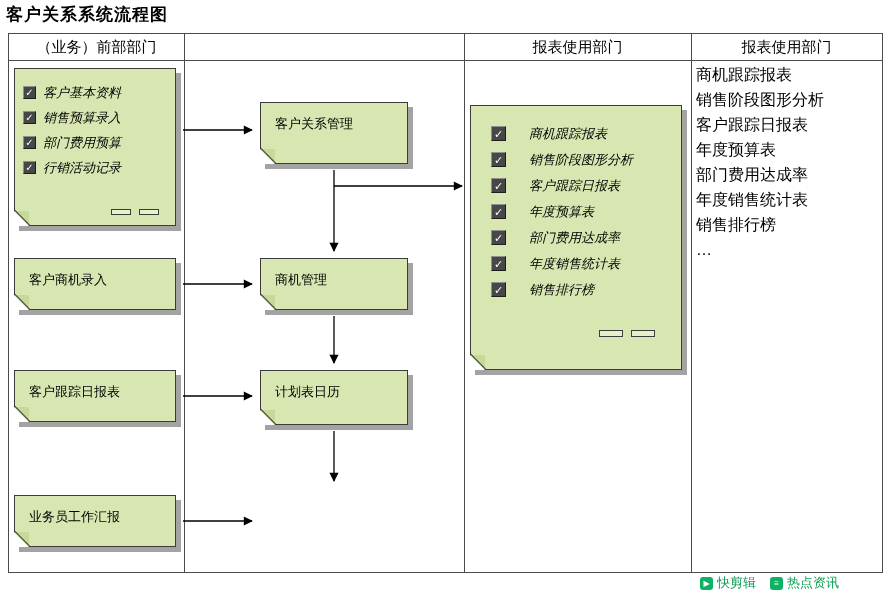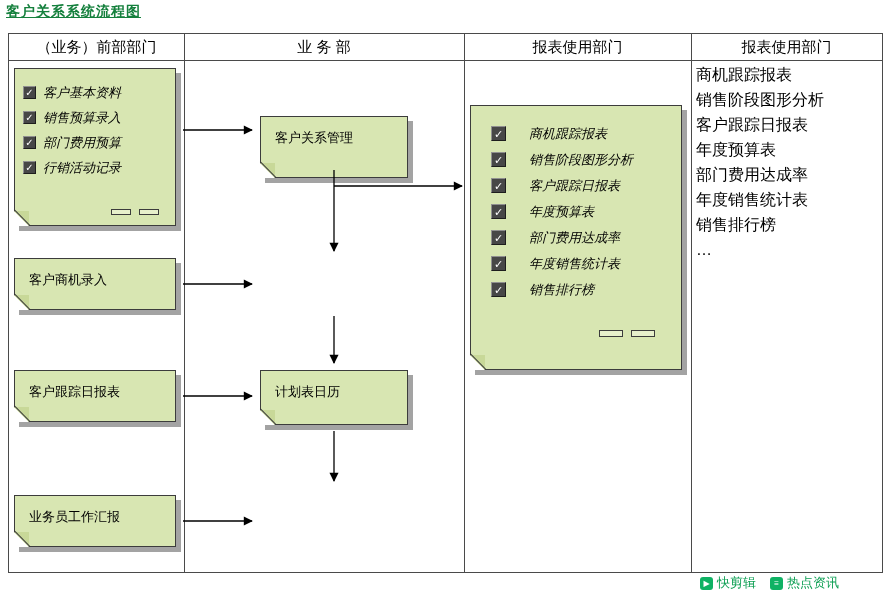--- a/index.html
+++ b/index.html
@@ -1,20 +1,20 @@
 <!DOCTYPE html>
 <html><head>
 <meta charset="utf-8">
 <style>
   * { margin:0; padding:0; box-sizing:border-box; }
   html,body { background:#fff; }
   body { font-family:"Liberation Sans","DejaVu Sans",sans-serif; color:#000; }
   .stage { position:relative; width:891px; height:590px; background:#fff; overflow:hidden; }
 
-  .title { position:absolute; left:6px; top:3px; font-size:14px; font-weight:bold; color:#15803d; letter-spacing:1px;text-decoration:underline; }
+  .title { position:absolute; left:6px; top:3px; font-size:17px; font-weight:bold; color:#000000; letter-spacing:1px; }
 
   .table { position:absolute; left:8px; top:33px; width:875px; height:540px; border:1px solid #4a4a4a; background:#fff; }
   .col-sep { position:absolute; top:0; bottom:0; width:1px; background:#4a4a4a; }
   .header-sep { position:absolute; left:0; right:0; top:26px; height:1px; background:#4a4a4a; }
   .col-header { position:absolute; top:0; height:26px; line-height:26px; text-align:center; font-size:15px; color:#000; }
 
   .doc { position:absolute; background:#d8e6b2; border:1px solid #3c3c3c; box-shadow:5px 5px 0 #a3a3a3; }
   .doc::before { content:""; position:absolute; left:-1px; bottom:-1px; width:0; height:0;
                  border-bottom:15px solid #fff; border-right:15px solid transparent; }
   .doc::after  { content:""; position:absolute; left:-1px; bottom:-1px; width:0; height:0;
@@ -53,21 +53,20 @@
 <div class="stage">
 
   <div class="title">客户关系系统流程图</div>
 
   <div class="table">
     <div class="col-sep" style="left:175px"></div>
     <div class="col-sep" style="left:455px"></div>
     <div class="col-sep" style="left:682px"></div>
     <div class="header-sep"></div>
     <div class="col-header" style="left:0;width:175px">（业务）前部部门</div>
-    <div class="col-header" style="left:175px;width:280px">业 务 部</div>
     <div class="col-header" style="left:455px;width:227px">报表使用部门</div>
     <div class="col-header" style="left:682px;width:191px">报表使用部门</div>
   </div>
 
   <div class="doc" style="left:14px;top:68px;width:162px;height:158px">
     <i class="fold-edge"></i>
     <div class="chk-row" style="left:8px;top:16px">
       <span class="chk">✓</span>
       <span class="chk-label">客户基本资料</span>
     </div>
@@ -97,25 +96,29 @@
   <div class="doc" style="left:14px;top:370px;width:162px;height:52px">
     <i class="fold-edge"></i>
     <div class="doc-label">客户跟踪日报表</div>
   </div>
 
   <div class="doc" style="left:14px;top:495px;width:162px;height:52px">
     <i class="fold-edge"></i>
     <div class="doc-label">业务员工作汇报</div>
   </div>
 
-  <div class="doc" style="left:260px;top:116px;width:148px;height:62px">
+  <div class="doc" style="left:260px;top:102px;width:148px;height:62px">
     <i class="fold-edge"></i>
     <div class="doc-label">客户关系管理</div>
   </div>
 
+  <div class="doc" style="left:260px;top:258px;width:148px;height:52px">
+    <i class="fold-edge"></i>
+    <div class="doc-label">商机管理</div>
+  </div>
 
   <div class="doc" style="left:260px;top:370px;width:148px;height:55px">
     <i class="fold-edge"></i>
     <div class="doc-label">计划表日历</div>
   </div>
 
 
   <div class="doc" style="left:470px;top:105px;width:212px;height:265px">
     <i class="fold-edge"></i>
     <div class="chk-row wide" style="left:20px;top:20px">

